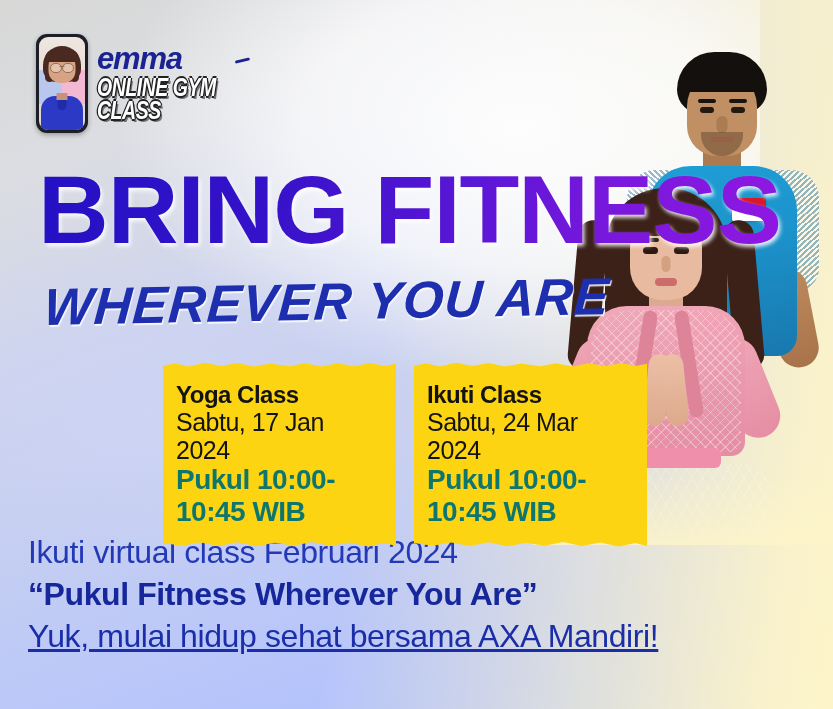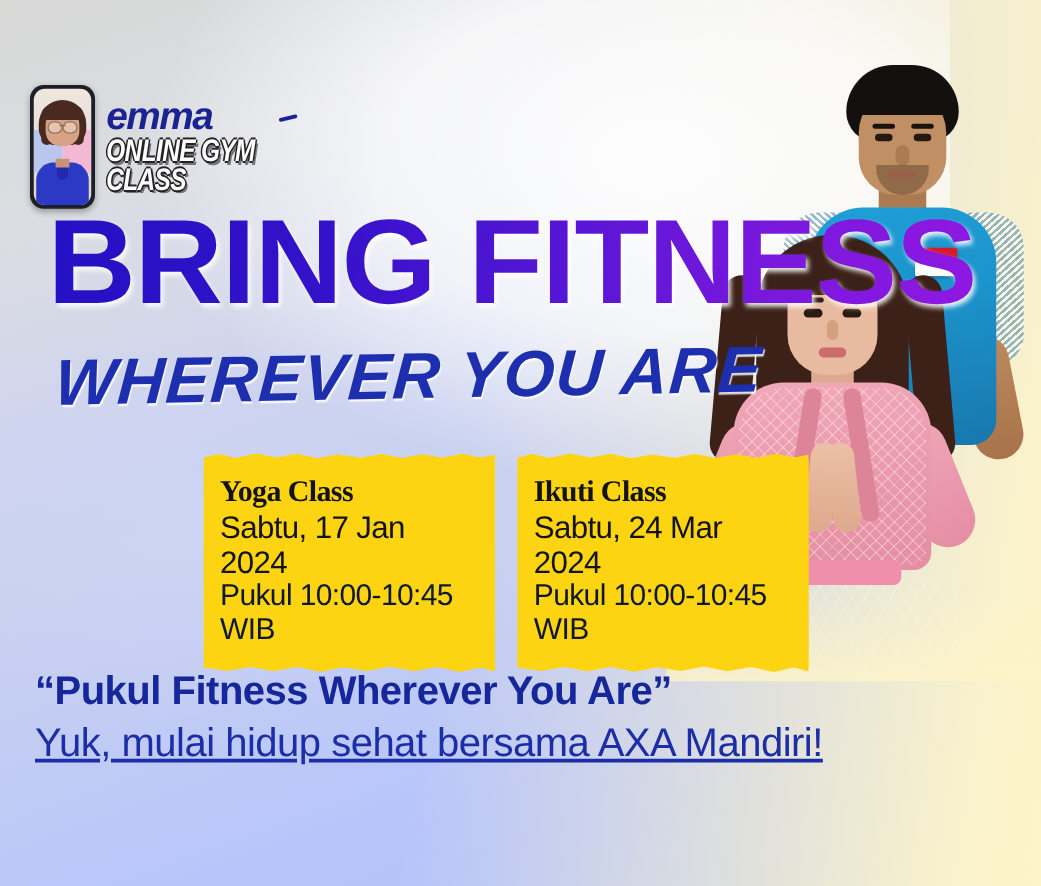--- a/index.html
+++ b/index.html
@@ -14,21 +14,21 @@
   .bg-base{position:absolute;inset:0;
     background:linear-gradient(160deg,#d7d8d6 0%,#dcdde2 18%,#ccd3ee 40%,#c3cdf3 58%,#b6c4fb 78%,#aec0fc 100%);}
   .bg-cream{position:absolute;inset:0;
     background:linear-gradient(100deg,rgba(253,244,201,0) 46%,rgba(253,244,201,.55) 72%,rgba(253,244,201,.95) 92%,#fdf4c9 100%);}
   .bg-white-top{position:absolute;left:120px;top:-40px;width:640px;height:420px;
     background:radial-gradient(ellipse at 62% 40%,rgba(255,255,255,.95) 0%,rgba(255,255,255,.72) 38%,rgba(255,255,255,0) 72%);}
   .bg-lilac{position:absolute;left:-60px;top:250px;width:520px;height:330px;
     background:radial-gradient(ellipse at 40% 50%,rgba(206,212,244,.85) 0%,rgba(206,212,244,0) 70%);}
 
   
-  .logo{position:absolute;left:24px;top:34px;display:flex;align-items:flex-start;gap:9px;z-index:40;margin-top:34px;}
+  .logo{position:absolute;left:36px;top:34px;display:flex;align-items:flex-start;gap:9px;z-index:40;}
   .phone{width:52px;height:99px;border-radius:11px;background:#1d1f28;padding:3px;box-sizing:border-box;
     box-shadow:0 2px 5px rgba(0,0,0,.3);}
   .phone-screen{width:100%;height:100%;border-radius:9px;overflow:hidden;position:relative;
     background:linear-gradient(180deg,#efe6e0 0%,#e7dcd6 55%,#dfd3cc 100%);}
   .av-bgl{position:absolute;left:0;bottom:26px;width:50%;height:34px;background:#b9c6ee;}
   .av-bgr{position:absolute;right:0;bottom:26px;width:50%;height:34px;background:#f3b9d2;}
   .av-hair{position:absolute;left:50%;top:9px;transform:translateX(-50%);width:38px;height:36px;
     border-radius:19px 19px 13px 13px;background:#4a2a20;}
   .av-face{position:absolute;left:50%;top:16px;transform:translateX(-50%);width:27px;height:30px;
     border-radius:13px 13px 12px 12px;background:#d8a384;}
@@ -150,23 +150,23 @@
     transform:skewX(-5deg) rotate(-1.1deg);transform-origin:left center;
     text-shadow:1px 2px 1px rgba(255,255,255,.85);}
 
   
   .cards{position:absolute;left:163px;top:368px;z-index:35;display:flex;gap:18px;}
   .card{position:relative;width:233px;padding:14px 13px 15px 13px;box-sizing:border-box;background:#fcd411;}
   .card::before{content:"";position:absolute;left:0;right:0;top:-7px;height:9px;background:#fcd411;
     clip-path:polygon(0 55%,5% 25%,11% 60%,18% 20%,25% 55%,32% 22%,39% 62%,46% 28%,54% 58%,61% 24%,68% 60%,75% 26%,82% 58%,89% 22%,95% 55%,100% 30%,100% 100%,0 100%);}
   .card::after{content:"";position:absolute;left:0;right:0;bottom:-8px;height:10px;background:#fcd411;
     clip-path:polygon(0 0,100% 0,100% 62%,95% 30%,88% 66%,80% 26%,72% 60%,64% 22%,56% 58%,48% 28%,40% 64%,32% 24%,24% 60%,16% 26%,8% 58%,0 30%);}
-  .card-title{font-size:24px;font-weight:700;color:#131313;letter-spacing:-0.5px;line-height:1.05;font-family:Liberation Serif, serif;}
+  .card-title{font-size:24px;font-weight:700;color:#131313;letter-spacing:-0.5px;line-height:1.05;}
   .card-date{font-size:25px;font-weight:400;color:#131313;letter-spacing:-0.5px;line-height:1.12;margin-top:1px;}
-  .card-time{font-size:24px;font-weight:400;color:#0f172a;letter-spacing:-0.5px;line-height:1.12;}
+  .card-time{font-size:28px;font-weight:700;color:#0f766e;letter-spacing:-0.5px;line-height:1.12;}
 
   
   .copy{position:absolute;left:28px;top:531px;z-index:30;}
   .copy-l1{font-size:32px;font-weight:400;color:#2439b5;letter-spacing:-0.4px;line-height:1.32;}
   .copy-l2{font-size:32px;font-weight:700;color:#16279b;letter-spacing:-0.4px;line-height:1.32;}
   .copy-l3{font-size:32px;font-weight:400;color:#1b2ea8;letter-spacing:-0.4px;line-height:1.32;text-decoration:underline;}
 </style>
 </head>
 <body>
 
@@ -268,17 +268,18 @@
       <div class="card-time">Pukul 10:00-10:45 WIB</div>
     </div>
     <div class="card">
       <div class="card-title">Ikuti Class</div>
       <div class="card-date">Sabtu, 24 Mar 2024</div>
       <div class="card-time">Pukul 10:00-10:45 WIB</div>
     </div>
   </div>
 
   <div class="copy">
+    <div class="copy-l1">Ikuti virtual class Februari 2024</div>
     <div class="copy-l2">“Pukul Fitness Wherever You Are”</div>
     <div class="copy-l3">Yuk, mulai hidup sehat bersama AXA Mandiri!</div>
   </div>
 
 </div>
 
 </body></html>

